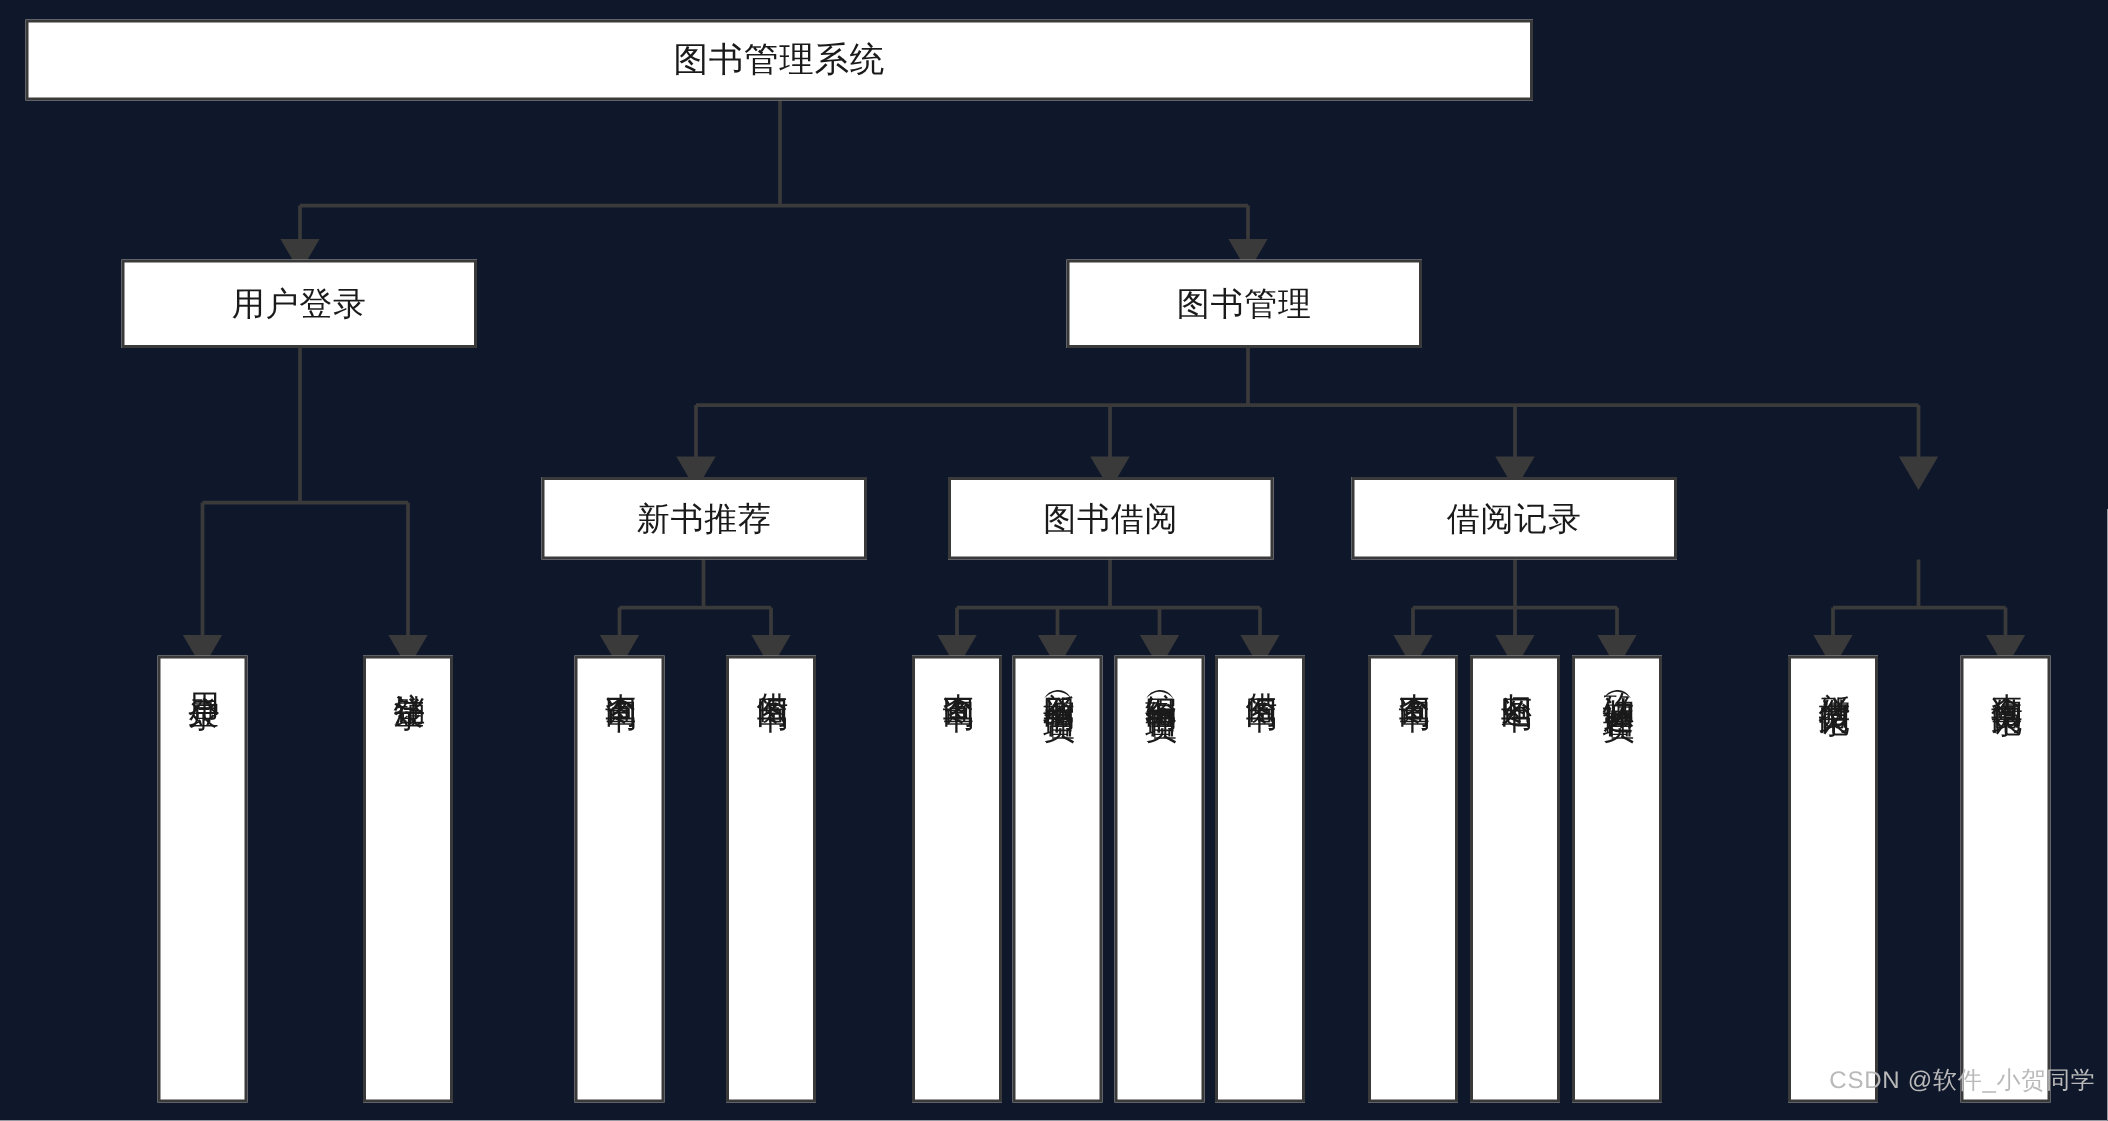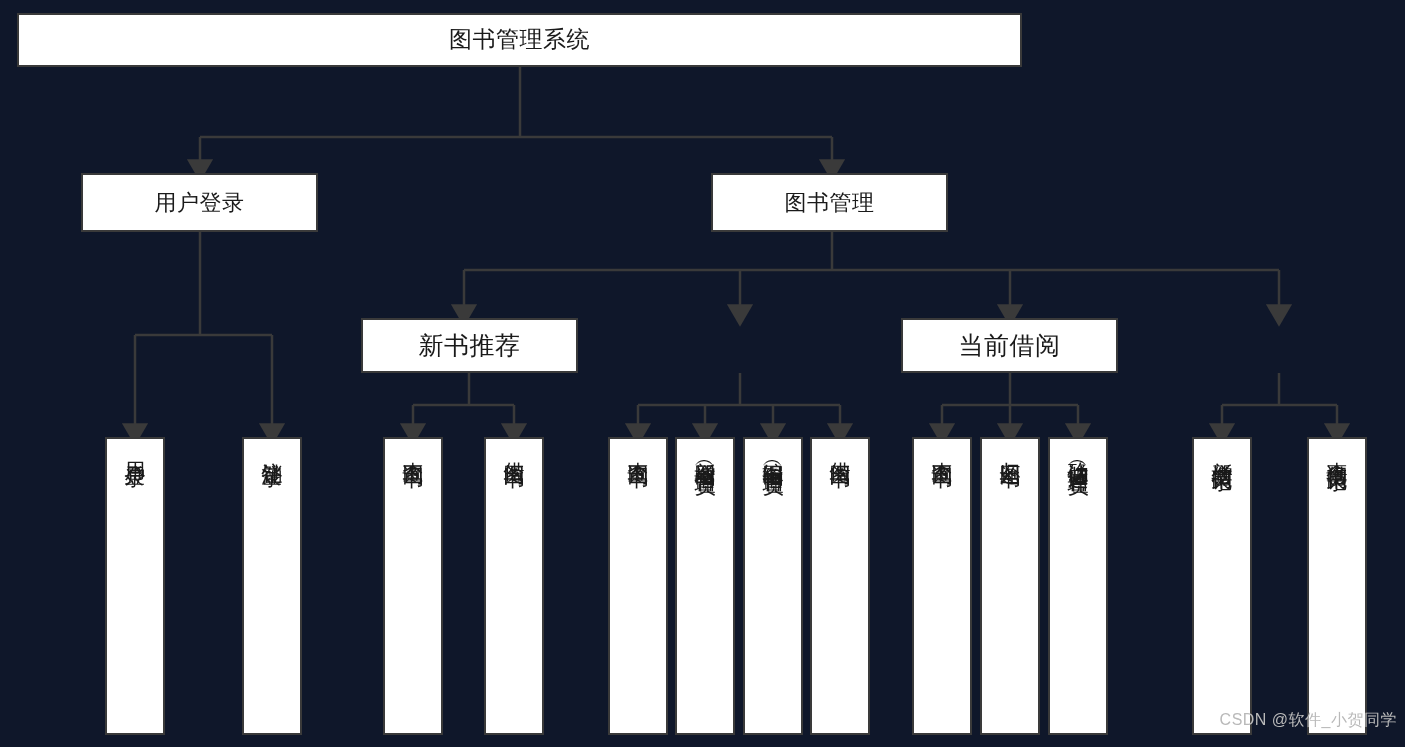--- a/index.html
+++ b/index.html
@@ -35,21 +35,21 @@
     z-index: 3;
   }
   .node-label {
     color: #1a1a1a;
     text-align: center;
     line-height: 1.18;
     letter-spacing: 0.5px;
   }
   .node.root .node-label { font-size: 23px; }
   .node.level2 .node-label { font-size: 22px; }
-  .node.level3 .node-label { font-size: 25px; }
+  .node.level3 .node-label { font-size: 22px; }
   .node.leaf {
     align-items: flex-start;
     justify-content: center;
     padding-top: 6px;
     border-width: 2.5px;
   }
   .node.leaf .node-label {
     writing-mode: vertical-rl;
     text-orientation: upright;
     font-size: 21px;
@@ -131,22 +131,25 @@
   <div class="node level2" style="left:81px; top:173px; width:237px; height:59px;">
     <span class="node-label">用户登录</span>
   </div>
   <div class="node level2" style="left:711px; top:173px; width:237px; height:59px;">
     <span class="node-label">图书管理</span>
   </div>
 
   <div class="node level3" style="left:361px; top:318px; width:217px; height:55px;">
     <span class="node-label">新书推荐</span>
   </div>
+  <div class="node level3" style="left:632px; top:318px; width:217px; height:55px;">
+    <span class="node-label">图书借阅</span>
+  </div>
   <div class="node level3" style="left:901px; top:318px; width:217px; height:55px;">
-    <span class="node-label">当前借阅</span>
+    <span class="node-label">借阅记录</span>
   </div>
 
   <div class="node leaf" style="left:105px; top:437px; width:60px; height:298px;">
     <span class="node-label">用户登录</span>
   </div>
   <div class="node leaf" style="left:242px; top:437px; width:60px; height:298px;">
     <span class="node-label">注销登录</span>
   </div>
 
   <div class="node leaf" style="left:383px; top:437px; width:60px; height:298px;">

